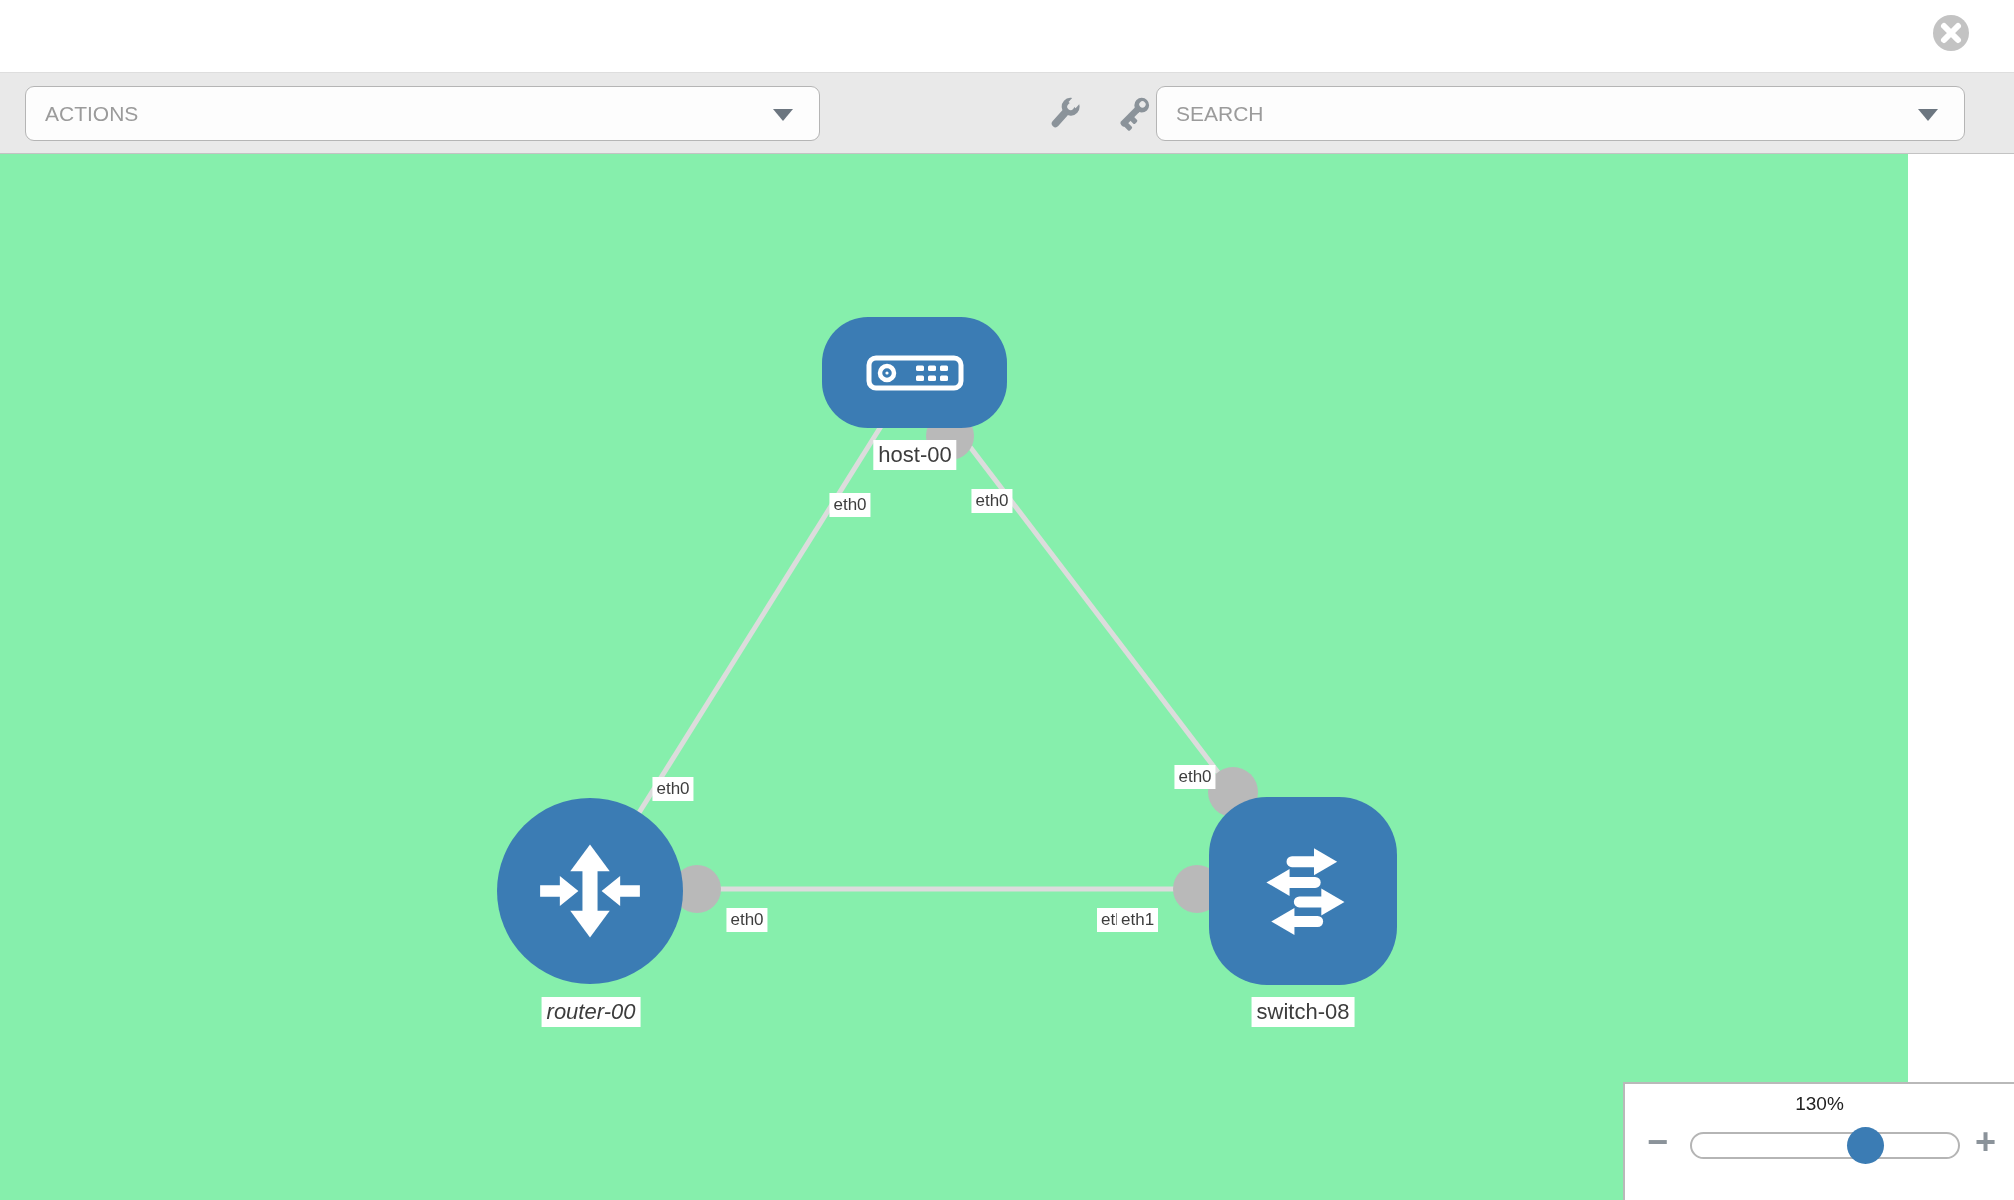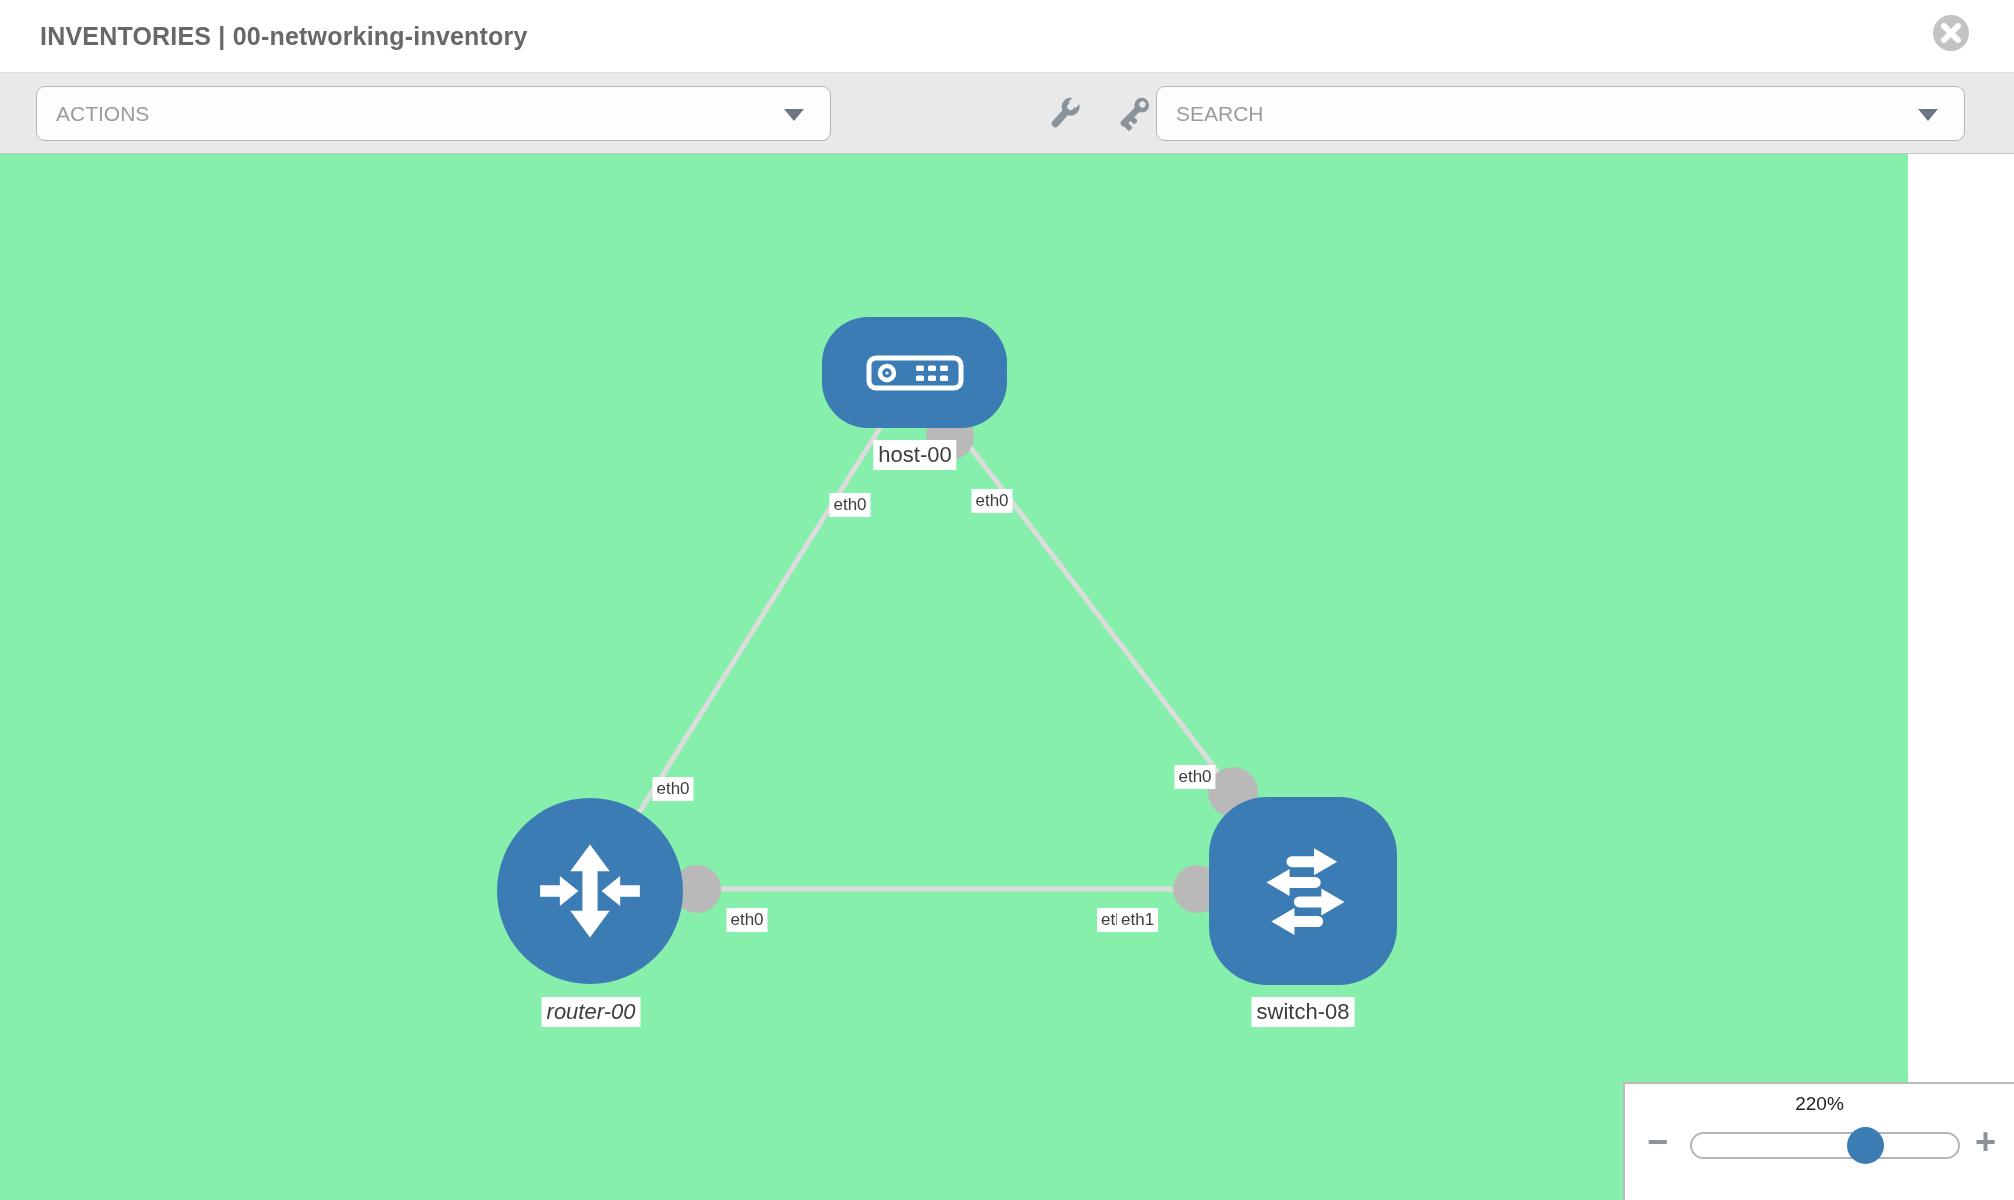--- a/index.html
+++ b/index.html
@@ -15,21 +15,21 @@
   
   .toolbar { position:absolute; left:0; top:72px; width:2014px; height:82px;
              background:#e9e9e9; border-top:1px solid #dedede; border-bottom:1px solid #c3c3c3; }
   .select-box { position:absolute; top:13px; height:55px; background:#fdfdfd;
                 border:1px solid #b5b5b5; border-radius:9px; }
   .select-box .value { position:absolute; left:19px; top:0; line-height:53px;
                        font-size:21px; color:#9b9b9b; }
   .caret { position:absolute; right:26px; top:22px; width:0; height:0;
            border-left:10px solid transparent; border-right:10px solid transparent;
            border-top:12px solid #6c7680; }
-  .actions-box { left:36px;  width:795px; }
+  .actions-box { left:25px;  width:795px; }
   .search-box  { left:1156px; width:809px; }
   .tool-icon { position:absolute; top:22px; width:38px; height:38px; }
   .wrench { left:1046px; } .key { left:1116px; }
 
   
   .canvas { position:absolute; left:0; top:154px; width:1908px; height:1046px; background:#86efac; }
   .net-svg { position:absolute; left:0; top:0; }
 
   .node { position:absolute; background:#3b7cb4; display:flex;
           align-items:center; justify-content:center; cursor:pointer; }
@@ -64,21 +64,20 @@
   .zoom-minus { left:22px; } .zoom-plus { right:18px; }
   .zoom-track { position:absolute; left:65px; top:48px; width:270px; height:27px;
                 background:#ffffff; border:2px solid #b5b5b5; border-radius:14px; cursor:pointer; }
   .zoom-thumb { position:absolute; left:222px; top:43px; width:37px; height:37px;
                 border-radius:50%; background:#3b7cb4; cursor:grab; }
 </style>
 </head>
 <body>
 
 <div class="header">
-  <div class="page-title">INVENTORIES | 00-networking-inventory</div>
   <svg class="close-btn" viewBox="0 0 38 38">
     <circle cx="19" cy="19" r="18" fill="#c3c3c3"></circle>
     <path d="M12 12 L26 26 M26 12 L12 26" stroke="#ffffff" stroke-width="6" stroke-linecap="round"></path>
   </svg>
 </div>
 
 <div class="toolbar">
 
   <div class="select-box actions-box">
     <span class="value">ACTIONS</span>
@@ -176,18 +175,18 @@
   <span class="lbl iface-lbl ctr if-host-l">eth0</span>
   <span class="lbl iface-lbl ctr if-host-r">eth0</span>
   <span class="lbl iface-lbl ctr if-router-t">eth0</span>
   <span class="lbl iface-lbl ctr if-switch-t">eth0</span>
   <span class="lbl iface-lbl ctr if-mid-l">eth0</span>
   <span class="lbl iface-lbl if-mid-u">eth0</span>
   <span class="lbl iface-lbl if-mid-o">eth1</span>
 </div>
 
 <div class="zoom-panel">
-  <div class="zoom-level">220%</div>
+  <div class="zoom-level">130%</div>
   <div class="zoom-btn zoom-minus">−</div>
   <div class="zoom-track"></div>
   <div class="zoom-thumb"></div>
   <div class="zoom-btn zoom-plus">+</div>
 </div>
 
 </body></html>

